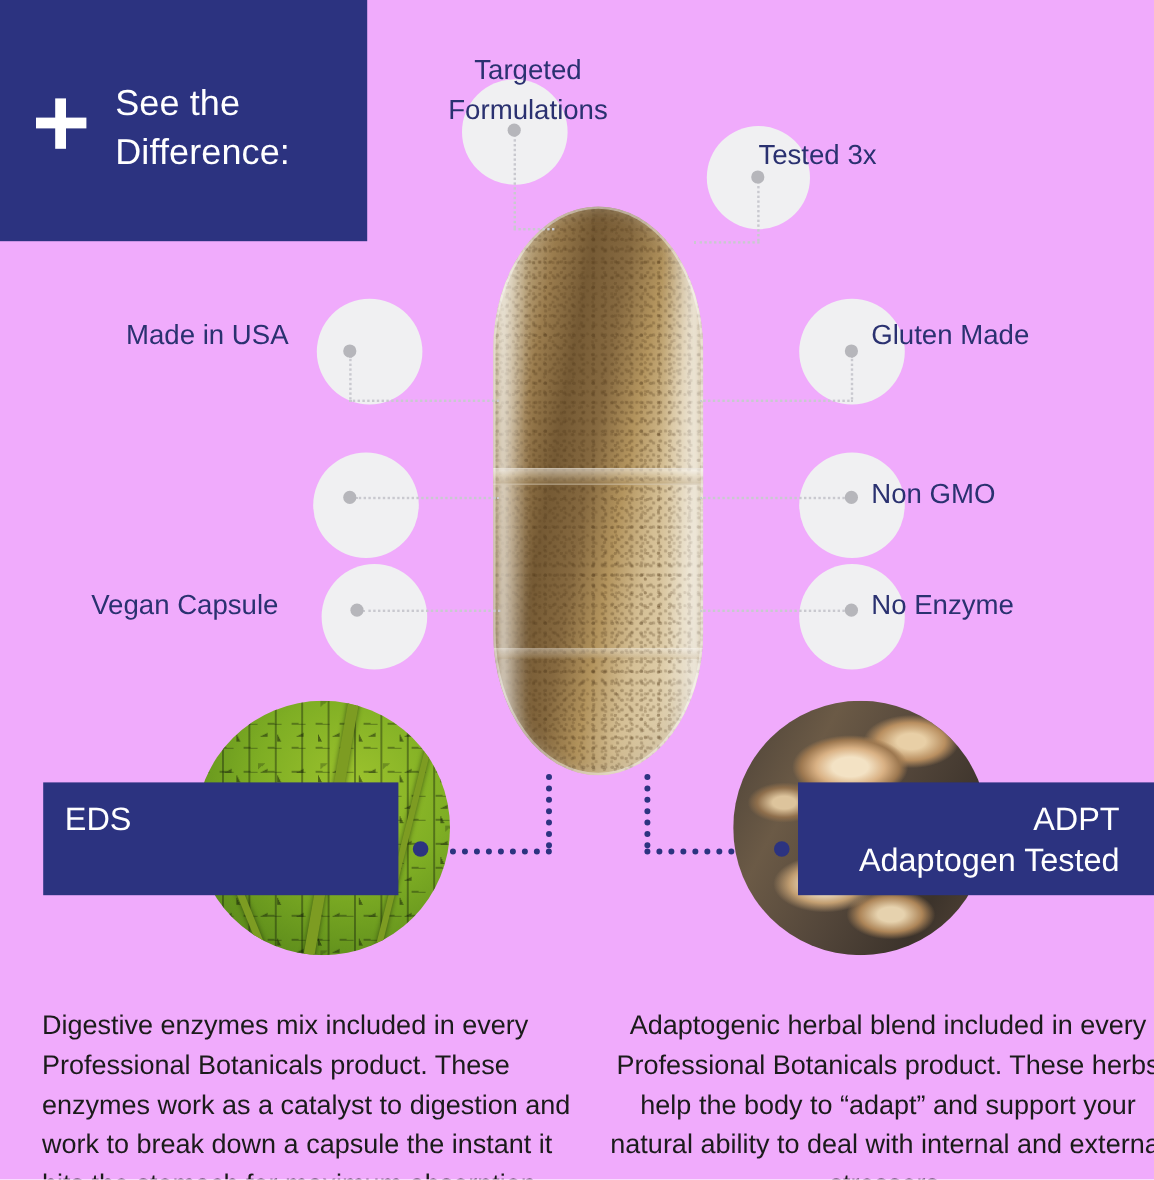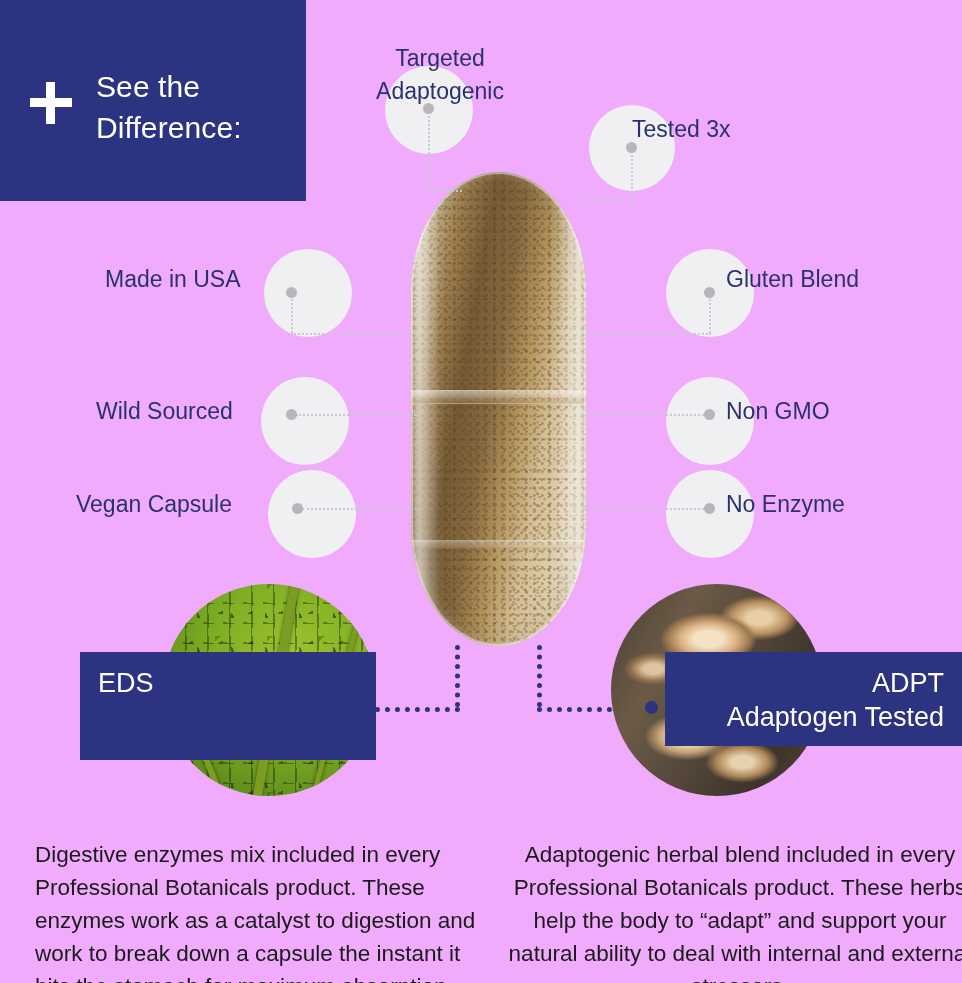--- a/index.html
+++ b/index.html
@@ -322,62 +322,61 @@
   <div class="dot-gray" style="left:626px; top:142px;"></div>
   <div class="dot-gray" style="left:286px; top:287px;"></div>
   <div class="dot-gray" style="left:704px; top:287px;"></div>
   <div class="dot-gray" style="left:286px; top:409px;"></div>
   <div class="dot-gray" style="left:704px; top:409px;"></div>
   <div class="dot-gray" style="left:292px; top:503px;"></div>
   <div class="dot-gray" style="left:704px; top:503px;"></div>
 
   <div class="feat-label two-line" style="left:340px; top:42px; width:200px; text-align:center;">
     <span>Targeted</span><br>
-    <span>Adaptogenic</span>
+    <span>Formulations</span>
   </div>
 
   <div class="feat-label two-line" style="left:632px; top:80px; width:210px; text-align:left;">
     <br>
     <span>Tested 3x</span>
   </div>
 
   <div class="feat-label" style="left:105px; top:263px;">Made in USA</div>
 
-  <div class="feat-label" style="left:726px; top:263px;">Gluten Blend</div>
-
-  <div class="feat-label" style="left:96px; top:395px;">Wild Sourced</div>
+  <div class="feat-label" style="left:726px; top:263px;">Gluten Made</div>
+
 
   <div class="feat-label" style="left:726px; top:395px;">Non GMO</div>
 
   <div class="feat-label" style="left:76px; top:488px;">Vegan Capsule</div>
 
   <div class="feat-label" style="left:726px; top:488px;">No Enzyme</div>
 
   <div class="nlead-v" style="left:455px; top:645px; height:62px;"></div>
   <div class="nlead-h" style="left:335px; top:707px; width:125px;"></div>
 
   <div class="nlead-v" style="left:537px; top:645px; height:62px;"></div>
   <div class="nlead-h" style="left:537px; top:707px; width:115px;"></div>
 
   <div class="blend-circle" style="left:163px; top:584px;">
     <div class="leaf-photo">
       <div class="leaf-vein" style="left:108px; top:-10px; width:9px; height:240px; transform:rotate(10deg);"></div>
       <div class="leaf-vein" style="left:30px; top:60px; width:6px; height:180px; transform:rotate(-22deg);"></div>
       <div class="leaf-vein" style="left:170px; top:30px; width:5px; height:190px; transform:rotate(14deg);"></div>
     </div>
   </div>
-  <div class="blend-bar" style="left:36px; top:652px; width:296px; height:108px; padding:14px 0 0 18px;margin-left:44px;">
+  <div class="blend-bar" style="left:36px; top:652px; width:296px; height:94px; padding:14px 0 0 18px;">
     <span class="bl1">EDS</span>
   </div>
   <div class="dot-navy" style="left:344px; top:701px;"></div>
 
   <div class="blend-circle" style="left:611px; top:584px;">
     <div class="mush-photo"></div>
   </div>
-  <div class="blend-bar" style="left:665px; top:652px; width:297px; height:94px; padding:14px 18px 0 0; text-align:right;">
+  <div class="blend-bar" style="left:665px; top:652px; width:297px; height:94px; padding:14px 29px 0 0; text-align:right;">
     <span class="bl1">ADPT</span>
     <span class="bl2">Adaptogen Tested</span>
   </div>
   <div class="dot-navy" style="left:645px; top:701px;"></div>
 
   <div class="para para-left">Digestive enzymes mix included in every Professional Botanicals product. These enzymes work as a catalyst to digestion and work to break down a capsule the instant it hits the stomach for maximum absorption.</div>
   <div class="para para-right">Adaptogenic herbal blend included in every Professional Botanicals product. These herbs help the body to “adapt” and support your natural ability to deal with internal and external stressors.</div>
 
 </div>
 

